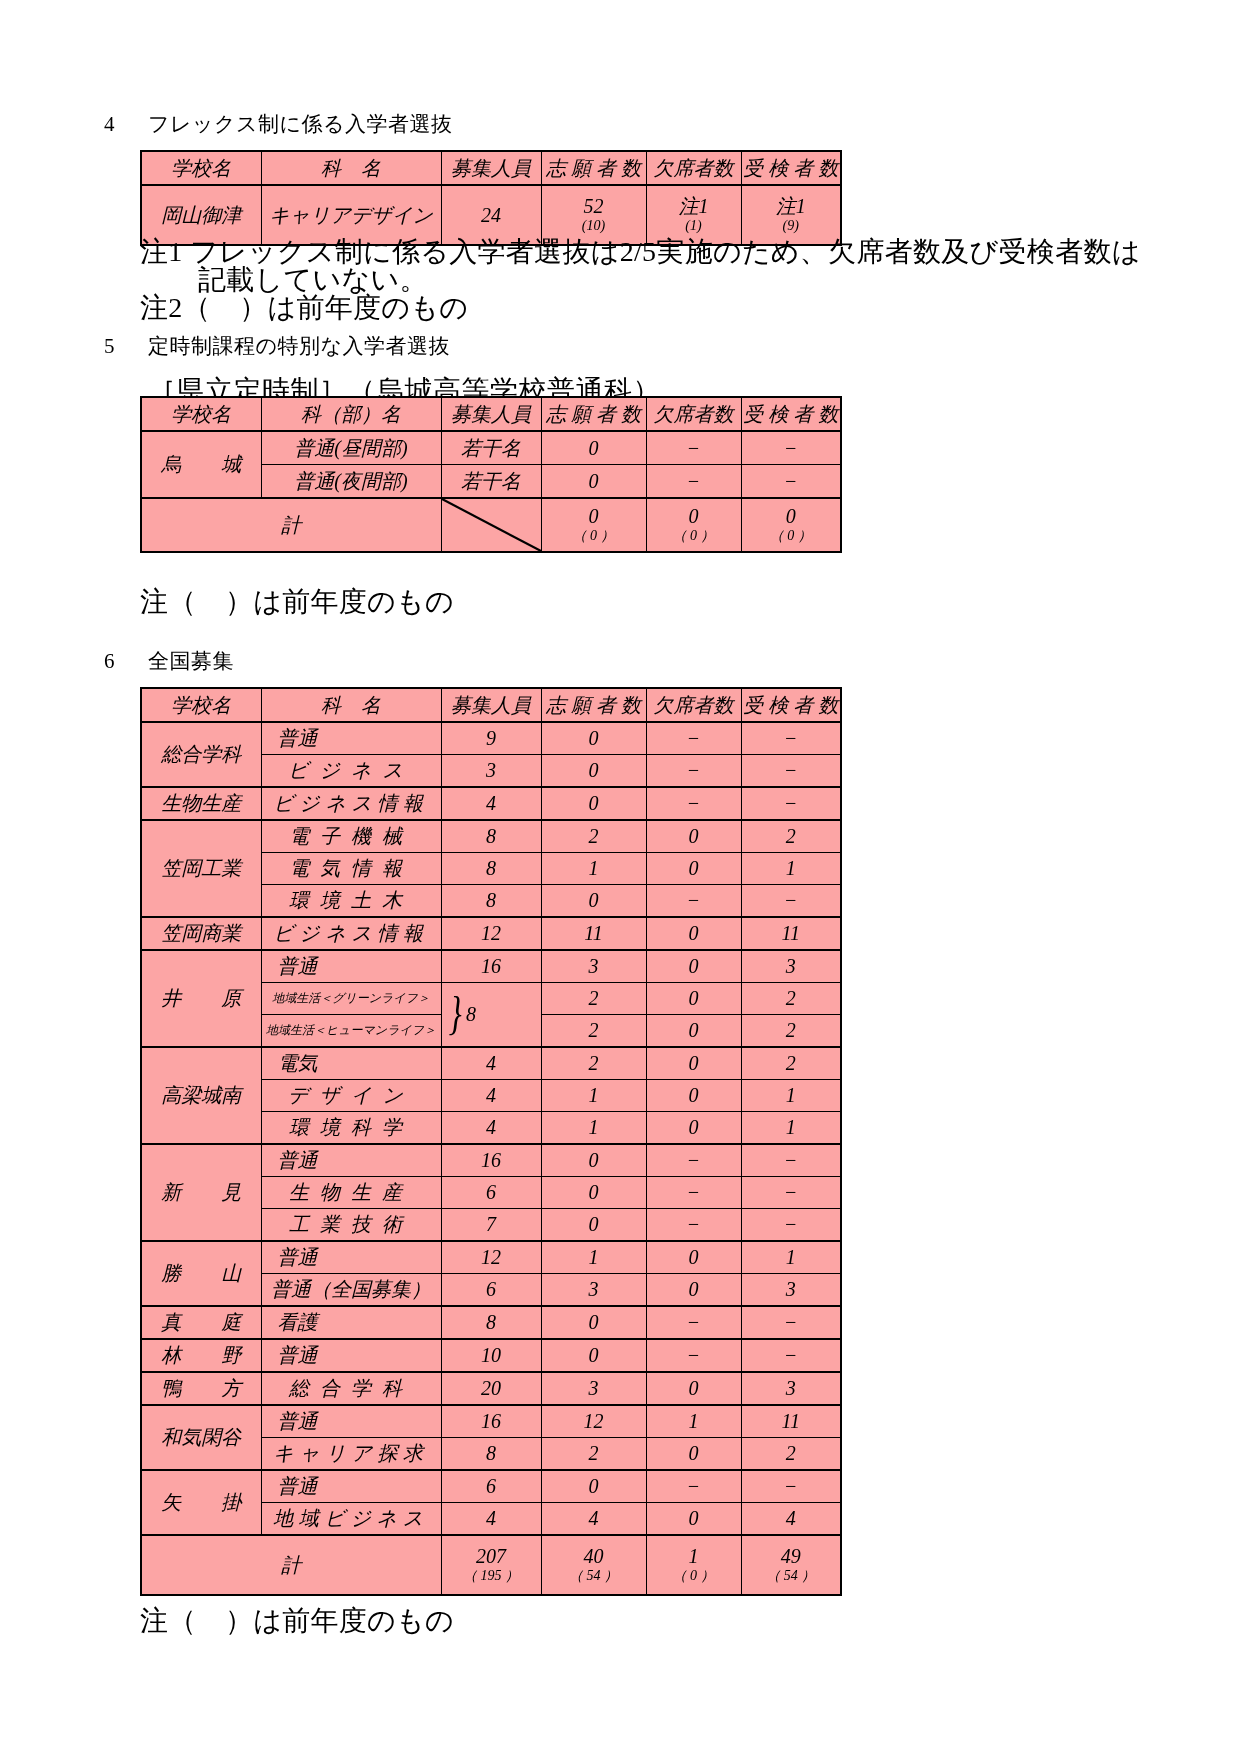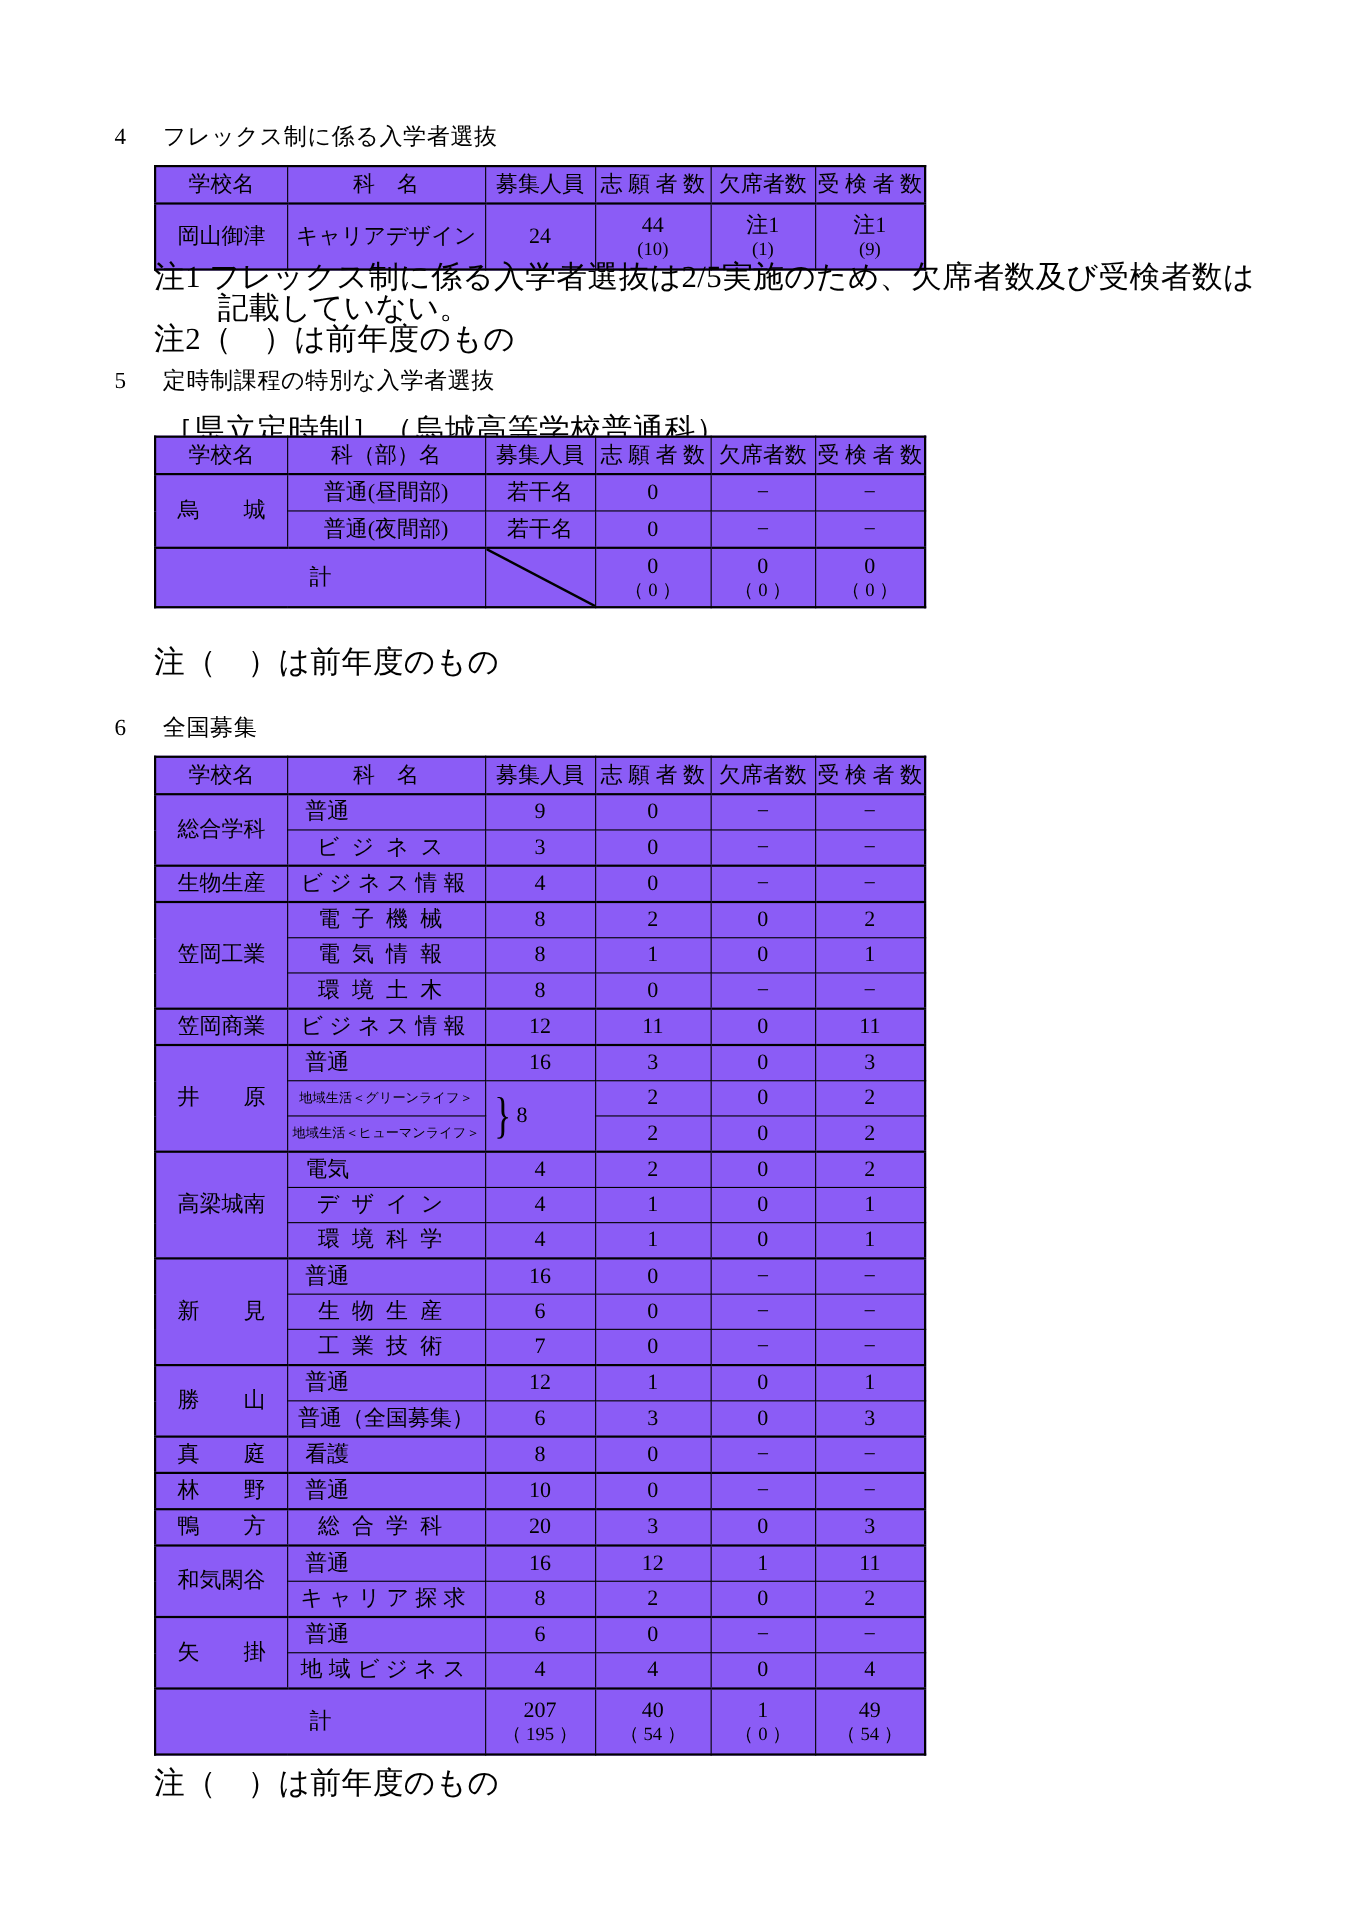--- a/index.html
+++ b/index.html
@@ -53,21 +53,22 @@
     letter-spacing: 0.3px;
   }
   .note-indent { padding-left: 46px; }
 
   
   table.grid {
     position: absolute;
     border-collapse: collapse;
     table-layout: fixed;
     font-size: 20px;
-    background: #8b5cf6;
+    background: #fca5a5;
+    font-style: italic;
   }
   table.grid th,
   table.grid td {
     border: 1px solid #000;
     text-align: center;
     vertical-align: middle;
     padding: 0;
     font-weight: normal;
     line-height: 1.15;
   }
@@ -91,21 +92,21 @@
     justify-content: space-between;
     padding: 0 16px;
   }
 
   .two-line {
     display: flex;
     flex-direction: column;
     justify-content: center;
     line-height: 1.15;
   }
-  .paren { font-size: 17px; }
+  .paren { font-size: 14px; }
 
   .tiny {
     font-size: 12px;
     letter-spacing: 0;
     white-space: nowrap;
   }
 
   
   td.grp-bot, th.grp-bot { border-bottom: 2px solid #000 !important; }
   tr.grp-line > td { border-bottom: 2px solid #000; }
@@ -173,21 +174,21 @@
       <th>志 願 者 数</th>
       <th>欠席者数</th>
       <th>受 検 者 数</th>
     </tr>
     <tr>
       <td style="height:58px">岡山御津</td>
       <td>キャリアデザイン</td>
       <td>24</td>
       <td>
         <div class="two-line">
-          <span>44</span>
+          <span>52</span>
           <span class="paren">(10)</span>
         </div>
       </td>
       <td>
         <div class="two-line">
           <span>注1</span>
           <span class="paren">(1)</span>
         </div>
       </td>
       <td>

